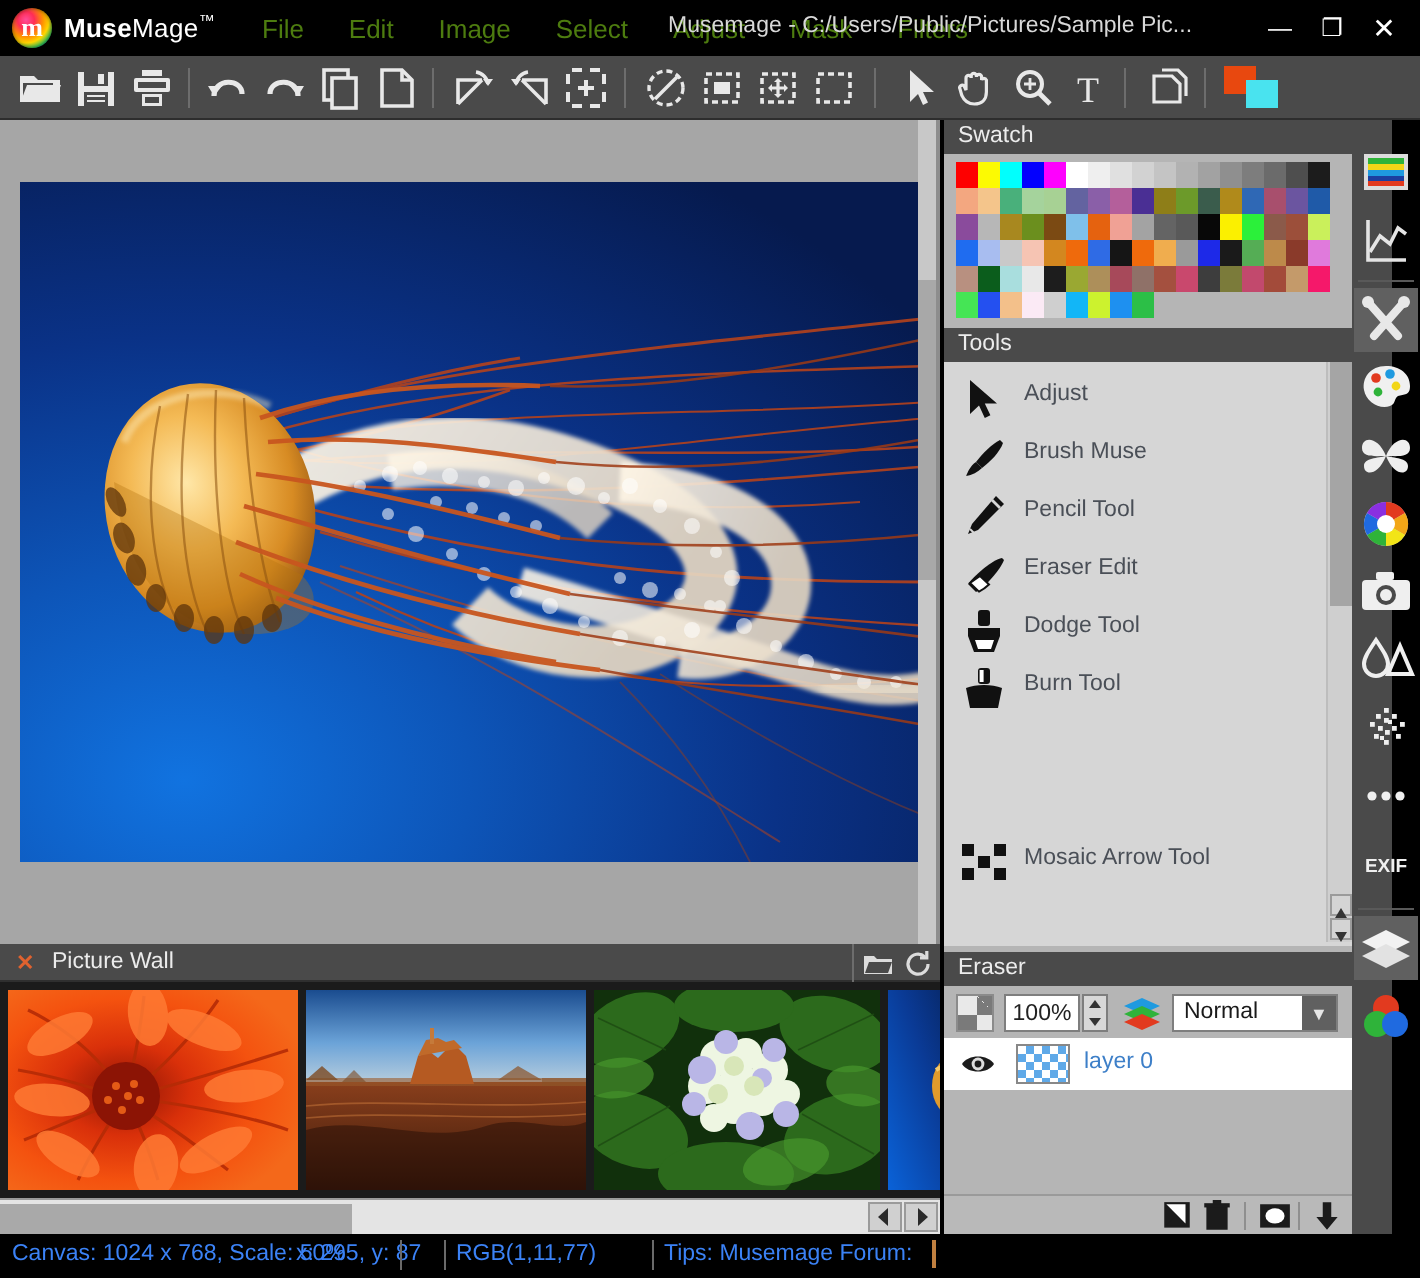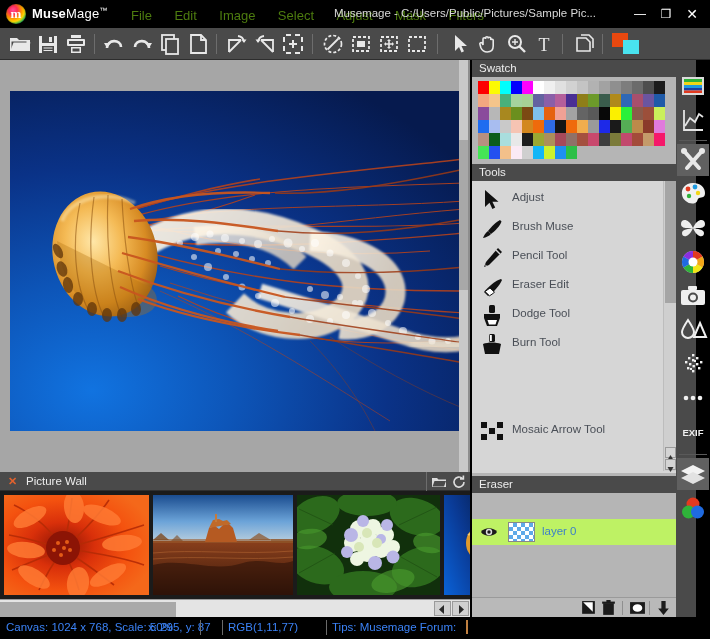--- a/index.html
+++ b/index.html
@@ -172,21 +172,21 @@
   .stack-ico { position:absolute; left:88px; top:4px; width:22px; height:19px; }
   .blendsel {
     position:absolute; left:114px; top:4px; width:83px; height:19px; background:#fff; border:1px solid #7e7e7e;
   }
   .blendsel .val { position:absolute; left:5px; top:2px; font-size:11.5px; color:#1a1a1a; }
   .blendsel .arrow {
     position:absolute; right:0; top:0; width:17px; height:17px; background:#606060; color:#e6e6e6;
     font-size:9px; text-align:center; line-height:18px;
   }
   .layerrow {
-    position:absolute; left:0; top:26px; width:204px; height:26px; background:#bef264;
+    position:absolute; left:0; top:26px; width:204px; height:26px; background:#ffffff;
   }
   .eye { position:absolute; left:8px; top:6px; width:18px; height:14px; }
   .lyrthumb {
     position:absolute; left:36px; top:3px; width:27px; height:20px;
     background:
       linear-gradient(45deg,#5fa9e8 25%, transparent 25%, transparent 75%, #5fa9e8 75%),
       linear-gradient(45deg,#5fa9e8 25%, #ffffff 25%, #ffffff 75%, #5fa9e8 75%);
     background-size:8px 8px; background-position:0 0, 4px 4px;
     border:1px solid #888;
   }
@@ -907,20 +907,41 @@
         <div class="sbtn" style="bottom:1px">
           <svg viewBox="0 0 9 9">
               <path d="M4.5 7 L7.5 2 H1.5 Z" fill="#333"></path>
             </svg>
         </div>
       </div>
     </div>
 
     <div class="panelhead" style="top:416px">Eraser</div>
     <div class="layersbody" style="top:433px; height:124px;">
+      <div class="lyrtoolbar">
+        <div class="checkbox-ico"></div>
+        <div class="opacity">100%</div>
+        <div class="spin">
+          <svg viewBox="0 0 11 17" width="11" height="17">
+              <path d="M5.5 2 L8.5 6 H2.5 Z" fill="#333"></path>
+              <path d="M5.5 15 L8.5 11 H2.5 Z" fill="#333"></path>
+            </svg>
+        </div>
+        <div class="stack-ico">
+          <svg viewBox="0 0 22 19">
+              <path d="M11 2 L20 6 L11 10 L2 6 Z" fill="#1f9ae0"></path>
+              <path d="M11 6 L20 10 L11 14 L2 10 Z" fill="#2fb33a"></path>
+              <path d="M11 10 L20 14 L11 18 L2 14 Z" fill="#e23a1f"></path>
+            </svg>
+        </div>
+        <div class="blendsel">
+          <span class="val">Normal</span>
+          <span class="arrow">▼</span>
+        </div>
+      </div>
       <div class="layerrow">
         <div class="eye">
           <svg viewBox="0 0 18 14">
               <path d="M1 7 C4 2, 14 2, 17 7 C14 12, 4 12, 1 7 Z" fill="#1b1b1b"></path>
               <circle cx="9" cy="7" r="3.2" fill="#dcdcdc"></circle>
               <circle cx="9" cy="7" r="1.7" fill="#1b1b1b"></circle>
             </svg>
         </div>
         <div class="lyrthumb"></div>
         <div class="lyrname">layer 0</div>

